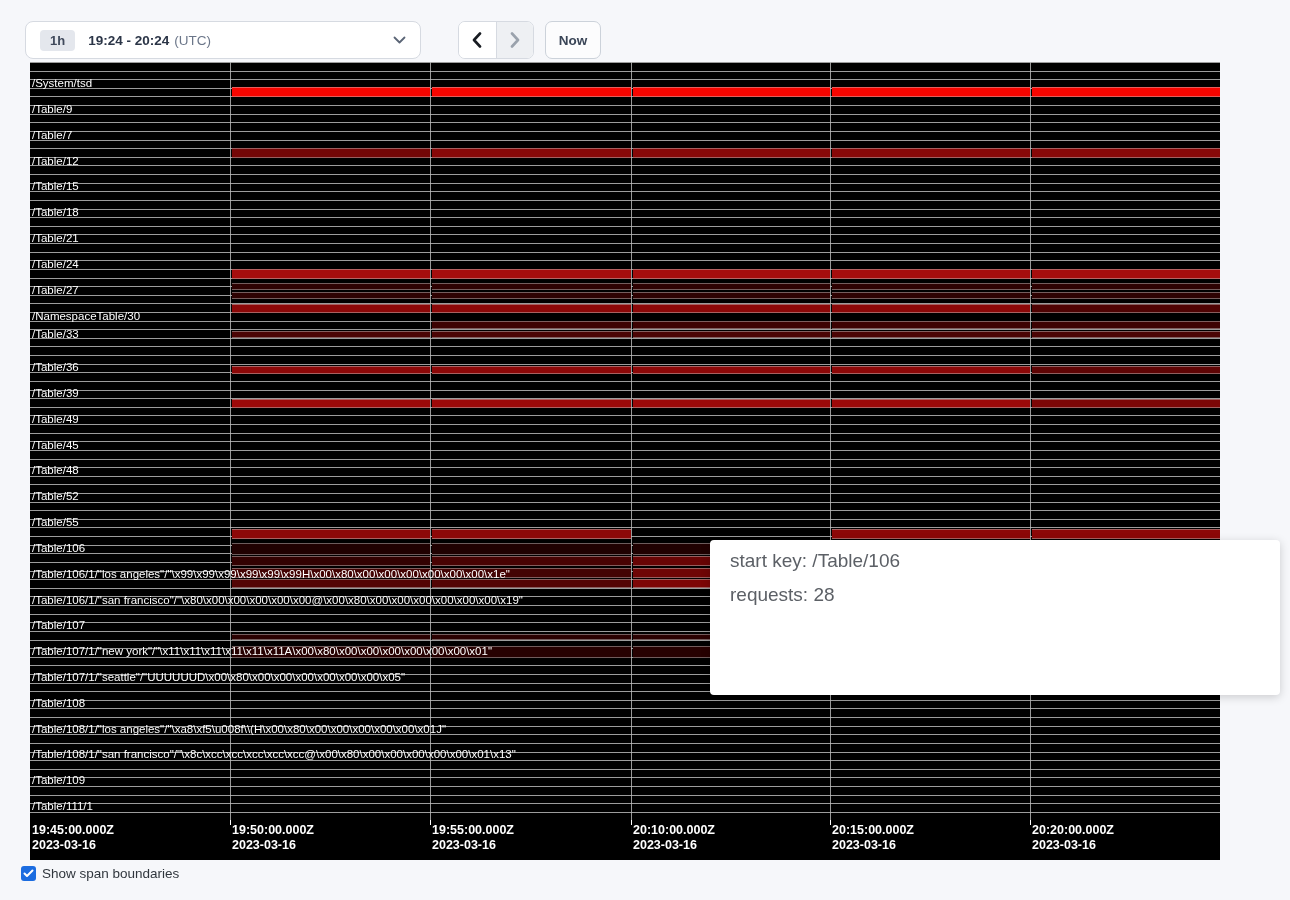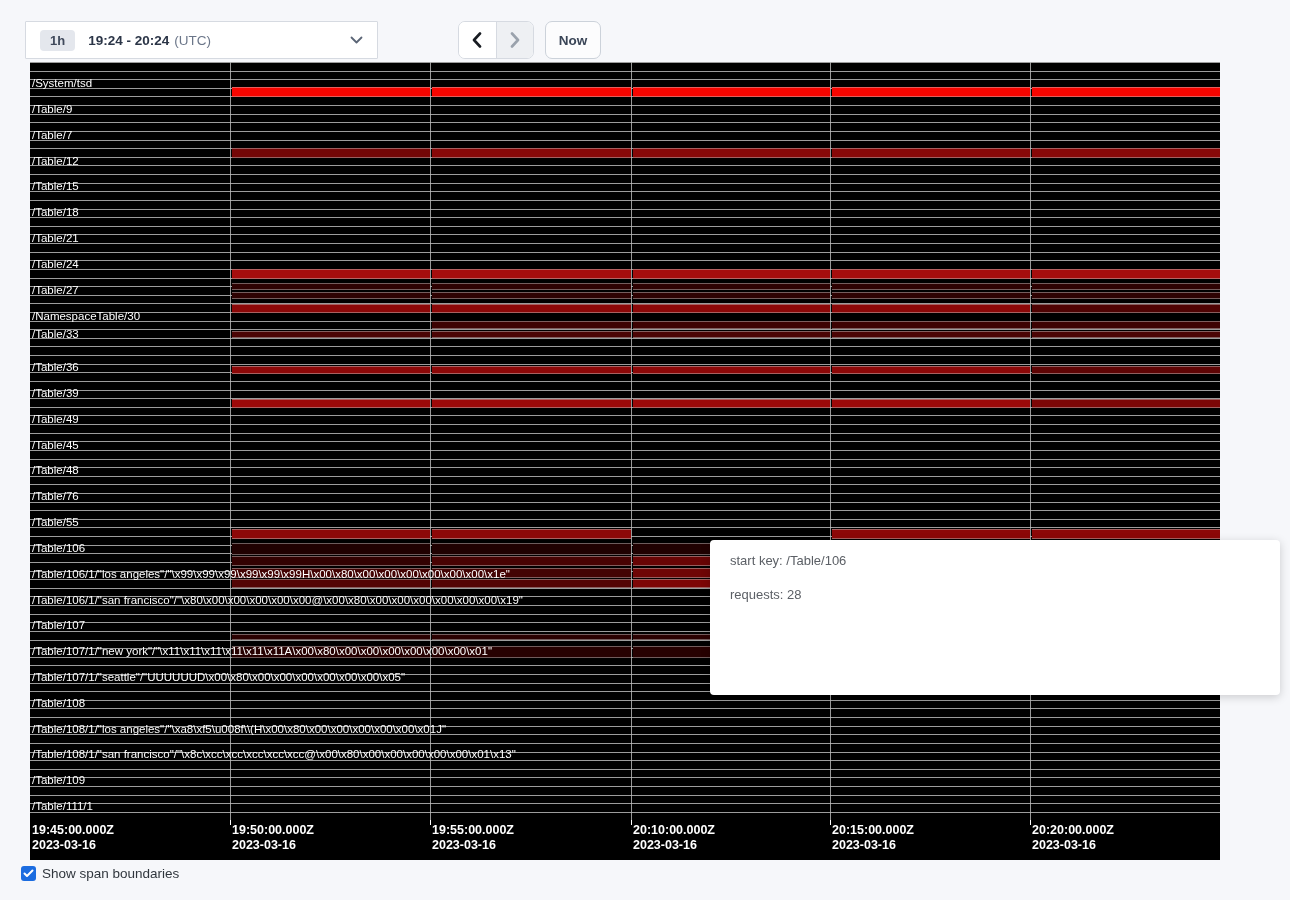--- a/index.html
+++ b/index.html
@@ -6,22 +6,22 @@
   html,body { width:1290px; height:900px; }
   body {
     position:relative;
     background:#f6f7fa;
     font-family:"Liberation Sans", sans-serif;
     overflow:hidden;
   }
 
   
   .time-dropdown {
-    position:absolute; left:25px; top:21px; width:353px; height:38px;
-    background:#ffffff; border:1px solid #d6dae1; border-radius:1px;
+    position:absolute; left:25px; top:21px; width:396px; height:38px;
+    background:#ffffff; border:1px solid #d6dae1; border-radius:8px;
     display:flex; align-items:center; padding:0 14px; cursor:pointer;
   }
   .range-chip {
     background:#e4e7ed; border-radius:4px; padding:3px 10px;
     font-size:13px; font-weight:bold; color:#404a5c; margin-right:13px;
   }
   .range-text { font-size:13.5px; font-weight:bold; color:#2b3547; }
   .range-zone { font-size:13.5px; color:#6b7689; margin-left:5px; }
   .dd-spacer { flex:1; }
 
@@ -64,21 +64,21 @@
   .axis-tick { position:absolute; top:0; width:1px; height:5px; background:#ffffff; }
   .axis-lbl { position:absolute; top:3px; color:#ffffff; font-size:12.5px; font-weight:bold; line-height:15px; white-space:nowrap; }
 
   
   .tooltip {
     position:absolute; left:710px; top:540px; width:570px; height:155px;
     background:#ffffff; border-radius:4px; z-index:20;
     box-shadow:0 2px 10px rgba(0,0,0,0.18);
     padding:13px 20px 0 20px; overflow:hidden;
   }
-  .tooltip div { font-size:13px; color:#5c6066; line-height:16px; margin-bottom:18px; white-space:nowrap; }
+  .tooltip div { font-size:19px; color:#5c6066; line-height:16px; margin-bottom:18px; white-space:nowrap; }
 
   
   .footer { position:absolute; left:21px; top:866px; display:flex; align-items:center; }
   .cbx {
     width:15px; height:15px; background:#1b6ce0; border-radius:3px;
     display:flex; align-items:center; justify-content:center; cursor:pointer;
     flex:0 0 15px;
   }
   .cbx-label { font-size:13.5px; color:#30363d; margin-left:6px; }
 </style>
@@ -217,21 +217,21 @@
       <div class="row-label" style="top: 170px;">/Table/21</div>
       <div class="row-label" style="top: 196px;">/Table/24</div>
       <div class="row-label" style="top: 222px;">/Table/27</div>
       <div class="row-label" style="top: 248px;">/NamespaceTable/30</div>
       <div class="row-label" style="top: 266px;">/Table/33</div>
       <div class="row-label" style="top: 299px;">/Table/36</div>
       <div class="row-label" style="top: 325px;">/Table/39</div>
       <div class="row-label" style="top: 351px;">/Table/49</div>
       <div class="row-label" style="top: 377px;">/Table/45</div>
       <div class="row-label" style="top: 402px;">/Table/48</div>
-      <div class="row-label" style="top: 428px;">/Table/76</div>
+      <div class="row-label" style="top: 428px;">/Table/52</div>
       <div class="row-label" style="top: 454px;">/Table/55</div>
       <div class="row-label" style="top: 480px;">/Table/106</div>
       <div class="row-label" style="top: 506px;">/Table/106/1/"los angeles"/"\x99\x99\x99\x99\x99\x99H\x00\x80\x00\x00\x00\x00\x00\x00\x1e"</div>
       <div class="row-label" style="top: 532px;">/Table/106/1/"san francisco"/"\x80\x00\x00\x00\x00\x00@\x00\x80\x00\x00\x00\x00\x00\x00\x19"</div>
       <div class="row-label" style="top: 557px;">/Table/107</div>
       <div class="row-label" style="top: 583px;">/Table/107/1/"new york"/"\x11\x11\x11\x11\x11\x11A\x00\x80\x00\x00\x00\x00\x00\x00\x01"</div>
       <div class="row-label" style="top: 609px;">/Table/107/1/"seattle"/"UUUUUUD\x00\x80\x00\x00\x00\x00\x00\x00\x05"</div>
       <div class="row-label" style="top: 635px;">/Table/108</div>
       <div class="row-label" style="top: 661px;">/Table/108/1/"los angeles"/"\xa8\xf5\u008f\\(H\x00\x80\x00\x00\x00\x00\x00\x01J"</div>
       <div class="row-label" style="top: 686px;">/Table/108/1/"san francisco"/"\x8c\xcc\xcc\xcc\xcc\xcc@\x00\x80\x00\x00\x00\x00\x00\x01\x13"</div>

